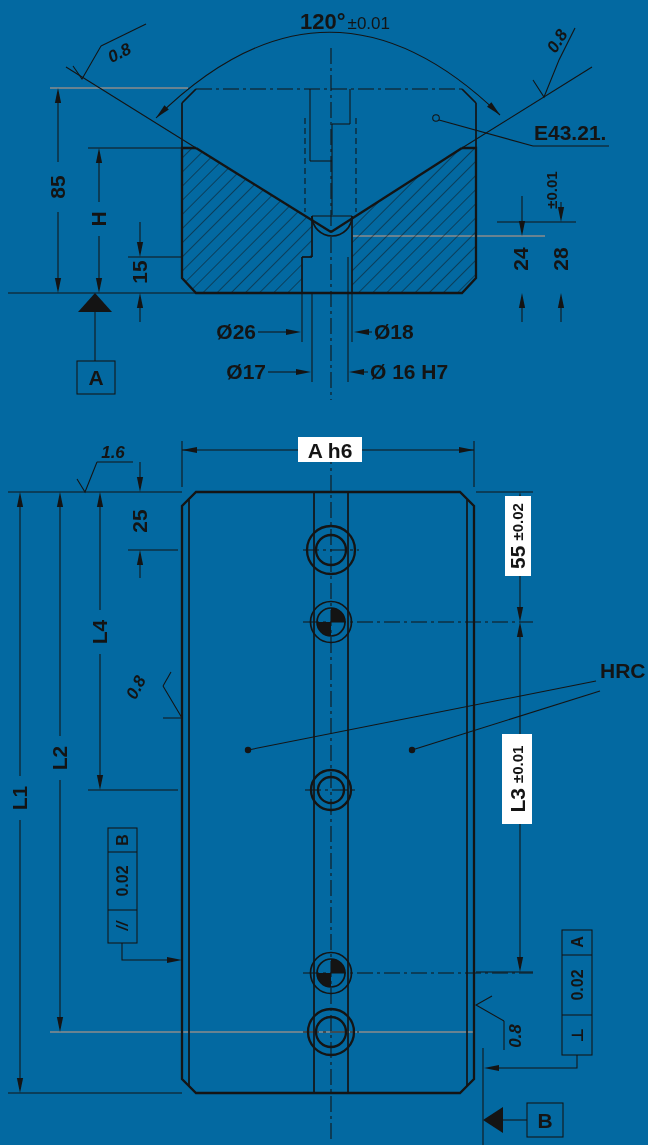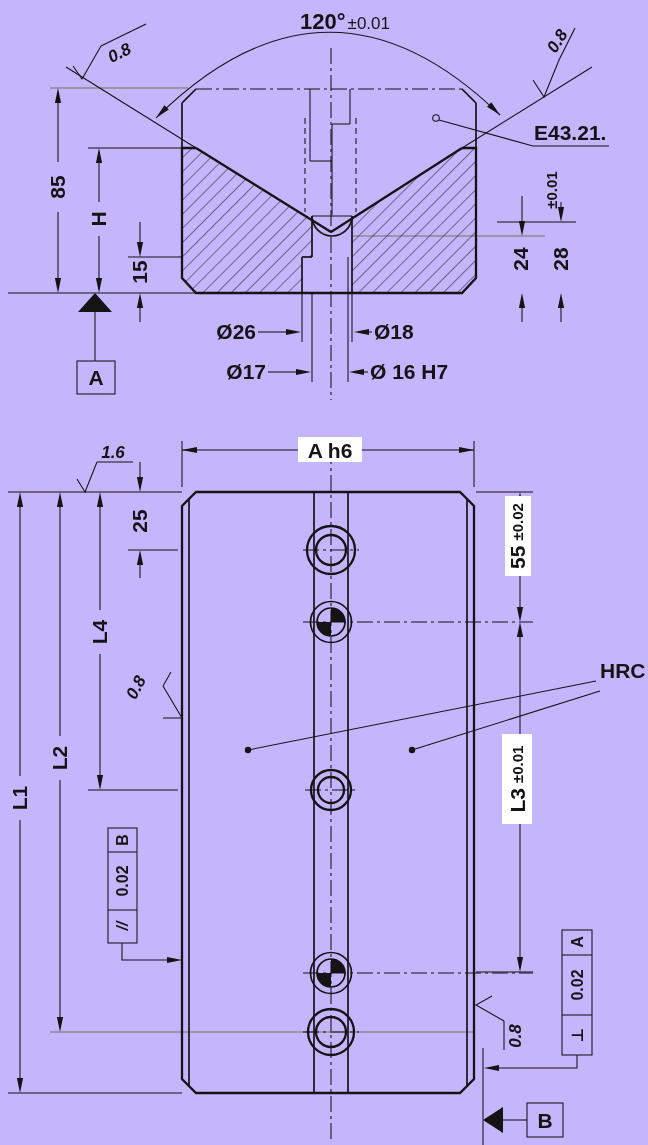--- a/index.html
+++ b/index.html
@@ -1,16 +1,16 @@
 <!DOCTYPE html>
 <html><head>
 <meta charset="utf-8">
 <style>
   html,body{margin:0;padding:0;background:#ffffff;}
-  .stage{width:648px;height:1145px;position:relative;background:#c4b5fd;overflow:hidden;}
+  .stage{width:648px;height:1145px;position:relative;background:#0369a1;overflow:hidden;}
   svg{display:block;}
   text{font-family:"Liberation Sans","DejaVu Sans",sans-serif;fill:#141414;}
   .ln   {stroke:#141414;stroke-width:1.05;fill:none;}
   .ln2  {stroke:#141414;stroke-width:1.7;fill:none;}
   .out  {stroke:#141414;stroke-width:2.3;fill:none;stroke-linejoin:miter;}
   .cl   {stroke:#141414;stroke-width:1.05;fill:none;stroke-dasharray:16 4 3 4;}
   .hid  {stroke:#141414;stroke-width:1.05;fill:none;stroke-dasharray:6 4;}
   .gray {stroke:#8c8c8c;stroke-width:1.5;fill:none;}
   .ah   {fill:#141414;stroke:none;}
   .dimtxt{font-size:21px;font-weight:bold;}

